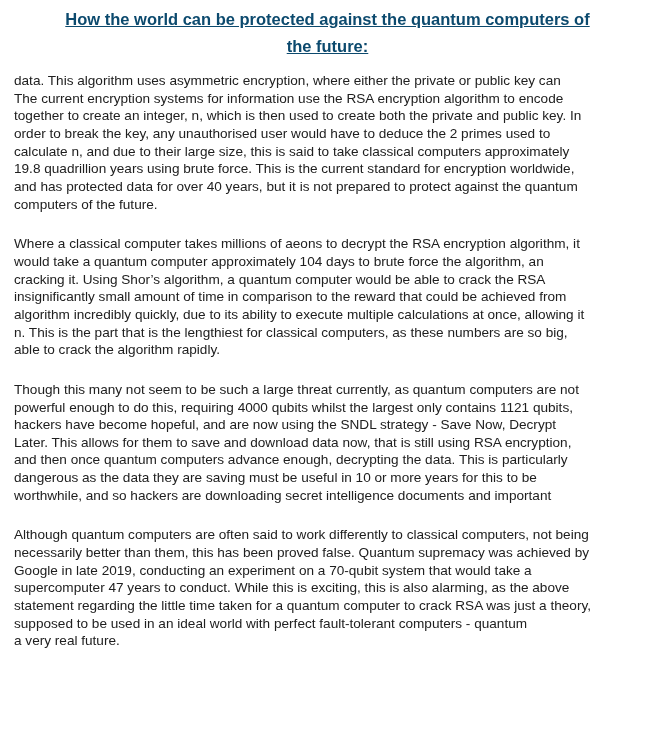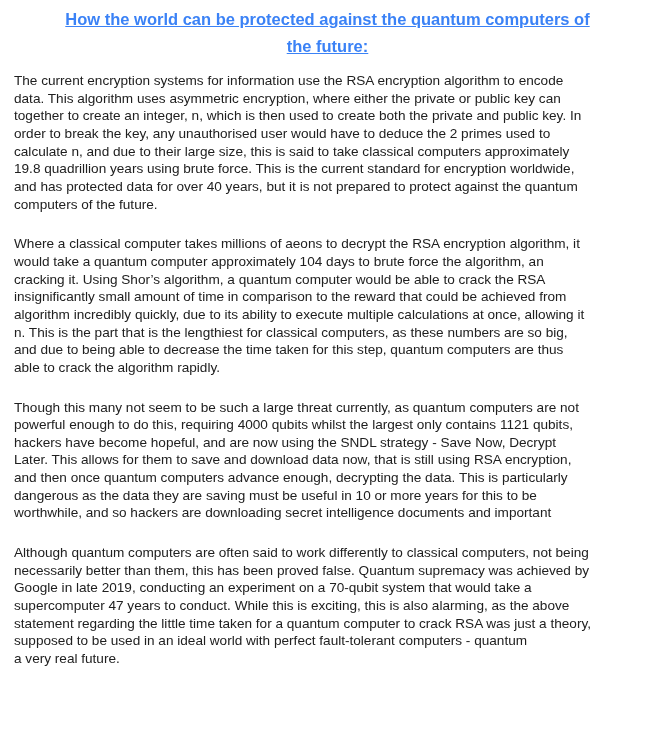--- a/index.html
+++ b/index.html
@@ -20,21 +20,21 @@
     height: 750px;
     padding: 6px 14px 0 14px;
     background: #ffffff;
   }
   .doc-title {
     margin: 0 0 12px 0;
     text-align: center;
     font-size: 16.5px;
     font-weight: 700;
     line-height: 27px;
-    color: #3b82f6;
+    color: #0c4a6e;
   }
   .doc-title .title-line {
     display: block;
     text-decoration: underline;
   }
   .para {
     margin: 0 0 22px 0;
     font-size: 13.6px;
     line-height: 17.65px;
     color: #202020;
@@ -47,37 +47,36 @@
 </head>
 <body>
 
 <div class="page">
   <h1 class="doc-title">
       <span class="title-line">How the world can be protected against the quantum computers of</span>
       <span class="title-line">the future:</span>
     </h1>
   <div>
       <p class="para">
+        <span class="text-line">data. This algorithm uses asymmetric encryption, where either the private or public key can</span>
         <span class="text-line">The current encryption systems for information use the RSA encryption algorithm to encode</span>
-        <span class="text-line">data. This algorithm uses asymmetric encryption, where either the private or public key can</span>
         <span class="text-line">together to create an integer, n, which is then used to create both the private and public key. In</span>
         <span class="text-line">order to break the key, any unauthorised user would have to deduce the 2 primes used to</span>
         <span class="text-line">calculate n, and due to their large size, this is said to take classical computers approximately</span>
         <span class="text-line">19.8 quadrillion years using brute force. This is the current standard for encryption worldwide,</span>
         <span class="text-line">and has protected data for over 40 years, but it is not prepared to protect against the quantum</span>
         <span class="text-line">computers of the future.</span>
       </p>
       <p class="para">
         <span class="text-line">Where a classical computer takes millions of aeons to decrypt the RSA encryption algorithm, it</span>
         <span class="text-line">would take a quantum computer approximately 104 days to brute force the algorithm, an</span>
         <span class="text-line">cracking it. Using Shor’s algorithm, a quantum computer would be able to crack the RSA</span>
         <span class="text-line">insignificantly small amount of time in comparison to the reward that could be achieved from</span>
         <span class="text-line">algorithm incredibly quickly, due to its ability to execute multiple calculations at once, allowing it</span>
         <span class="text-line">n. This is the part that is the lengthiest for classical computers, as these numbers are so big,</span>
-        <span class="text-line">and due to being able to decrease the time taken for this step, quantum computers are thus</span>
         <span class="text-line">able to crack the algorithm rapidly.</span>
       </p>
       <p class="para">
         <span class="text-line">Though this many not seem to be such a large threat currently, as quantum computers are not</span>
         <span class="text-line">powerful enough to do this, requiring 4000 qubits whilst the largest only contains 1121 qubits,</span>
         <span class="text-line">hackers have become hopeful, and are now using the SNDL strategy - Save Now, Decrypt</span>
         <span class="text-line">Later. This allows for them to save and download data now, that is still using RSA encryption,</span>
         <span class="text-line">and then once quantum computers advance enough, decrypting the data. This is particularly</span>
         <span class="text-line">dangerous as the data they are saving must be useful in 10 or more years for this to be</span>
         <span class="text-line">worthwhile, and so hackers are downloading secret intelligence documents and important</span>

